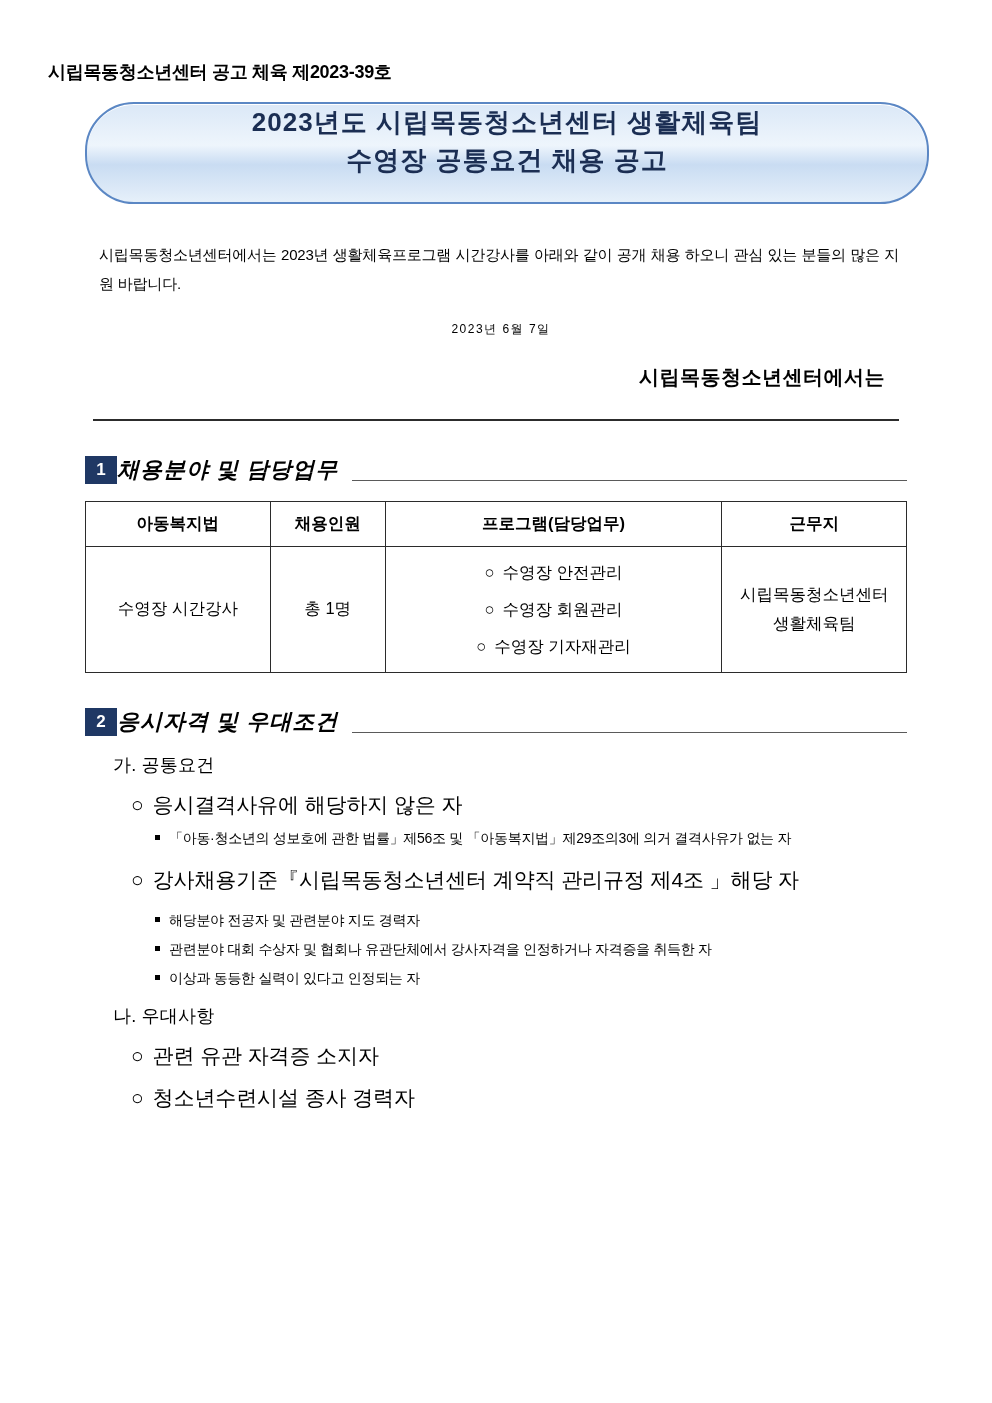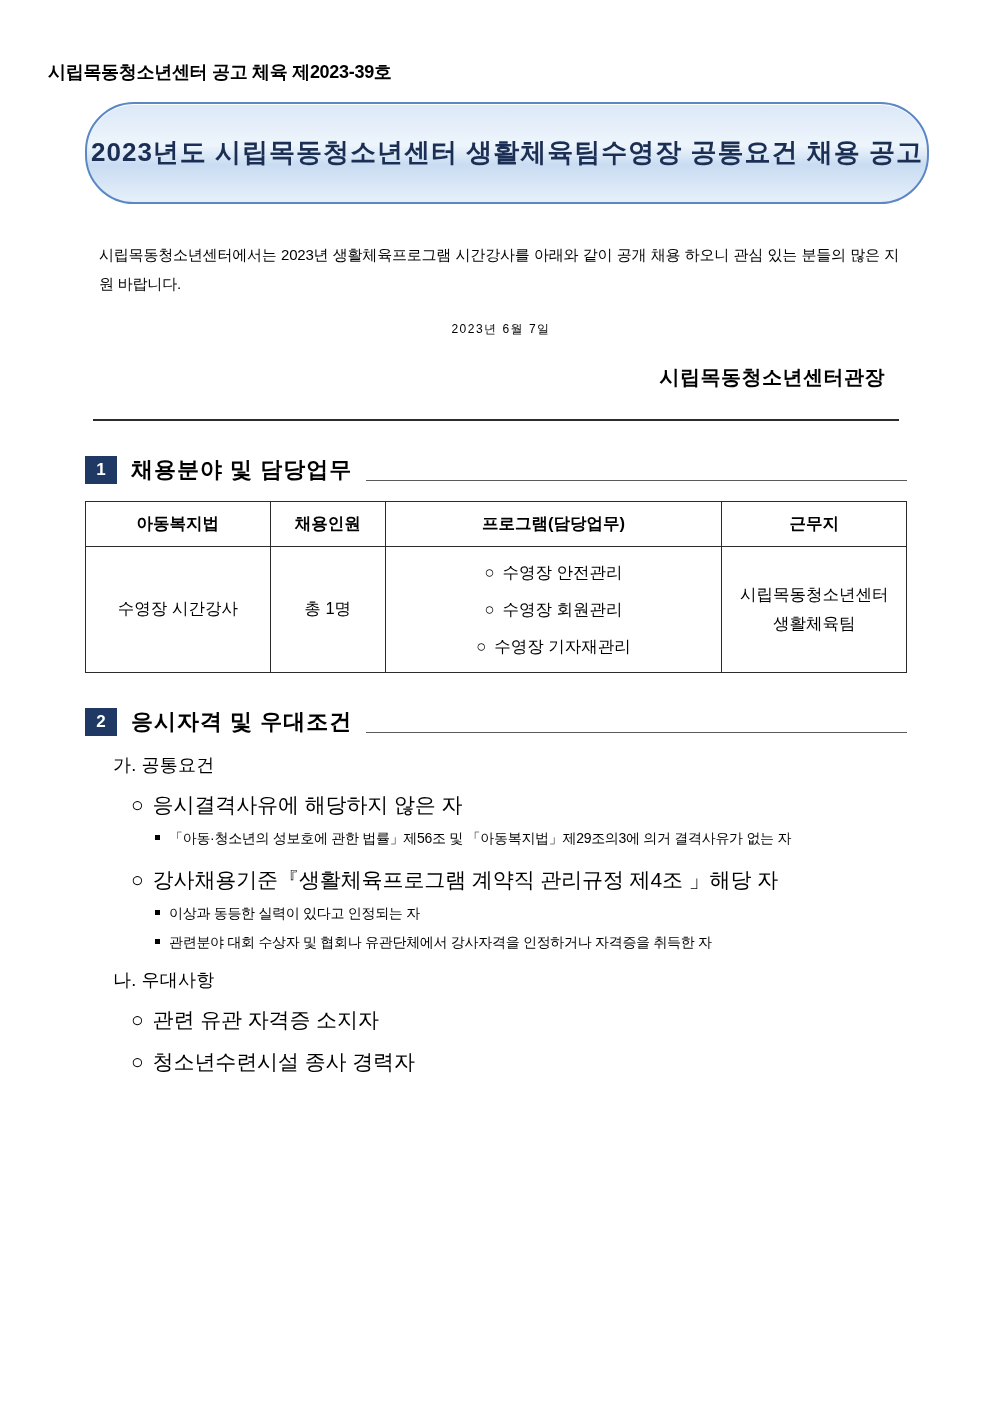--- a/index.html
+++ b/index.html
@@ -34,23 +34,22 @@
   
   .title-capsule {
     margin: 0 auto;
     width: 840px;
     height: 98px;
     border-radius: 49px;
     border: 2px solid #5b87c4;
     background: linear-gradient(to bottom, #dbe8f7 0%, #eef5fc 42%, #c9dcf2 62%, #e6f0fa 100%);
     box-shadow: inset 0 1px 0 #ffffff;
     display: flex;
-    flex-direction: row;
+    flex-direction: column;
     align-items: center;
-    justify-content: center;
   }
   .title-line {
     font-size: 26px;
     font-weight: bold;
     color: #1b2e53;
     letter-spacing: 1px;
     line-height: 1.45;
     text-align: center;
   }
 
@@ -99,22 +98,22 @@
     font-weight: bold;
     display: flex;
     align-items: center;
     justify-content: center;
     flex: 0 0 auto;
   }
   .sec-title {
     font-size: 22px;
     font-weight: bold;
     letter-spacing: 1px;
-    margin-left: 14px;
     white-space: nowrap;
+    font-style: italic;
   }
   .sec-underline {
     flex: 1 1 auto;
     height: 0;
     border-bottom: 1.5px solid #5a5a5a;
     margin-left: 14px;
     position: relative;
     top: 11px;
   }
 
@@ -184,21 +183,21 @@
 
   <div class="title-capsule">
     <div class="title-line">2023년도 시립목동청소년센터 생활체육팀</div>
     <div class="title-line">수영장 공통요건 채용 공고</div>
   </div>
 
   <p class="intro">시립목동청소년센터에서는 2023년 생활체육프로그램 시간강사를 아래와 같이 공개 채용 하오니 관심 있는 분들의 많은 지원 바랍니다.</p>
 
   <div class="date-line">2023년   6월   7일</div>
 
-  <div class="signer">시립목동청소년센터관장</div>
+  <div class="signer">시립목동청소년센터에서는</div>
 
   <hr class="rule">
 
   <div class="section-head">
     <span class="sec-num">1</span>
     <span class="sec-title">채용분야 및 담당업무</span>
     <span class="sec-underline"></span>
   </div>
 
   <table class="rec-table">
@@ -242,28 +241,31 @@
   <div class="lv1">가. 공통요건</div>
 
   <div class="lv2">
     <span class="ring">○</span><span>응시결격사유에 해당하지 않은 자</span>
   </div>
   <div class="lv3">
     <span class="sq"></span><span>「아동·청소년의 성보호에 관한 법률」제56조 및 「아동복지법」제29조의3에 의거 결격사유가 없는 자</span>
   </div>
 
   <div class="lv2 gap-sm">
-    <span class="ring">○</span><span>강사채용기준『생활체육프로그램 계약직 관리규정 제4조 」해당 자</span>
+    <span class="ring">○</span><span>강사채용기준『시립목동청소년센터 계약직 관리규정 제4조 」해당 자</span>
+  </div>
+  <div class="lv3 gap-sm">
+    <span class="sq"></span><span>해당분야 전공자 및 관련분야 지도 경력자</span>
+  </div>
+  <div class="lv3">
+    <span class="sq"></span><span>관련분야 대회 수상자 및 협회나 유관단체에서 강사자격을 인정하거나 자격증을 취득한 자</span>
   </div>
   <div class="lv3">
     <span class="sq"></span><span>이상과 동등한 실력이 있다고 인정되는 자</span>
   </div>
-  <div class="lv3">
-    <span class="sq"></span><span>관련분야 대회 수상자 및 협회나 유관단체에서 강사자격을 인정하거나 자격증을 취득한 자</span>
-  </div>
 
   <div class="lv1">나. 우대사항</div>
 
   <div class="lv2">
     <span class="ring">○</span><span>관련 유관 자격증 소지자</span>
   </div>
   <div class="lv2">
     <span class="ring">○</span><span>청소년수련시설 종사 경력자</span>
   </div>
 

